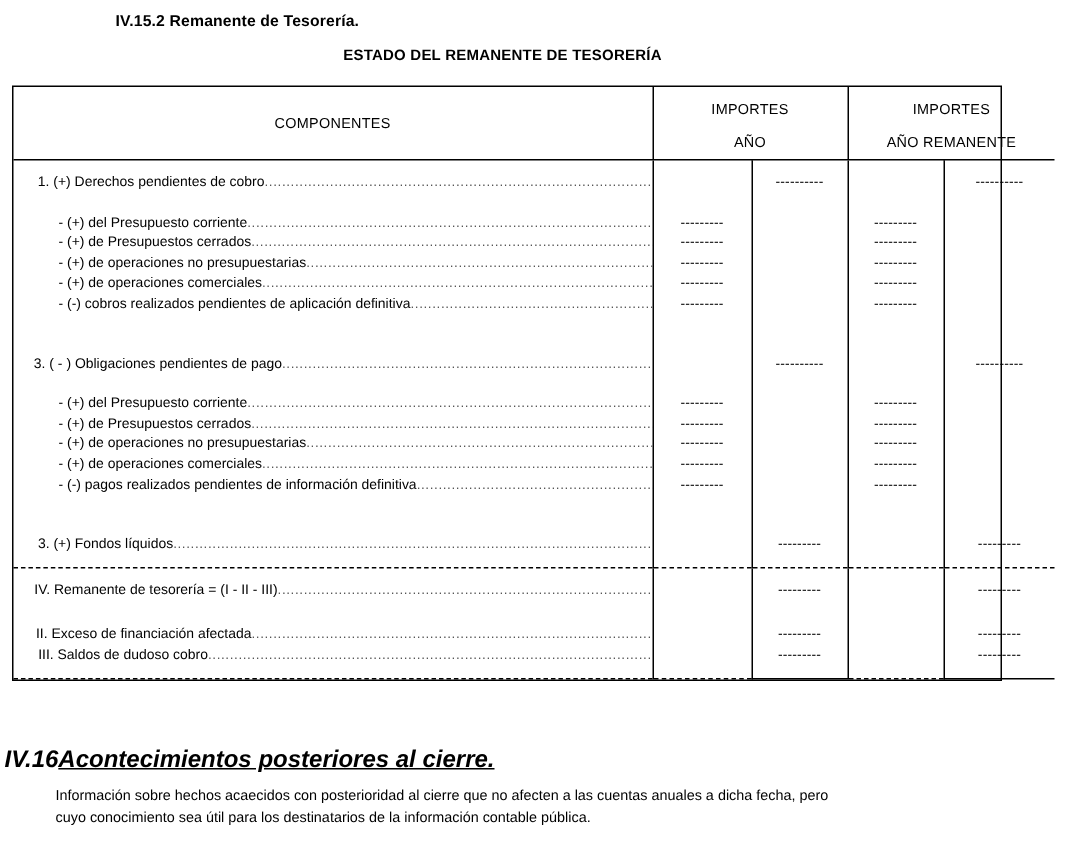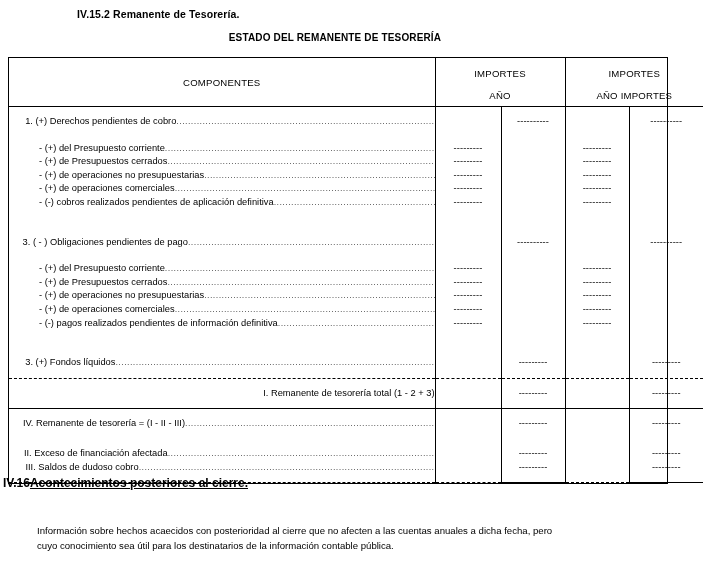--- a/index.html
+++ b/index.html
@@ -116,23 +116,24 @@
     font-size: 9.3px;
     letter-spacing: 0.1px;
     white-space: nowrap;
   }
   .amt.blank { color: transparent; }
 
   
   .note-head {
     position: absolute;
     left: 3px;
-    top: 476px;
-    font-size: 12px;
+    top: 498px;
+    font-size: 16px;
     font-weight: bold;
+    font-style: italic;
   }
   .note-head .u { text-decoration: underline; }
   .note-body {
     position: absolute;
     left: 37px;
     top: 524px;
     width: 520px;
     font-size: 9.6px;
     line-height: 14.5px;
   }
@@ -155,21 +156,21 @@
 
   <tbody>
         <tr>
     <th class="hdr-cell comp">COMPONENTES</th>
     <th class="hdr-cell hdr-sep-l" colspan="2">
       <span class="l1">IMPORTES</span>
       <span class="l2">AÑO</span>
     </th>
     <th class="hdr-cell hdr-sep-l" colspan="2">
       <span class="l1">IMPORTES</span>
-      <span class="l2">AÑO IMPORTES</span>
+      <span class="l2">AÑO REMANENTE</span>
     </th>
   </tr>
 
   <tr>
 
     <td class="comp-pad bb-dash">
       <span class="gap-s"></span>
 
       <span class="line">
         <span class="lbl">1. (+) Derechos pendientes de cobro</span><span class="dots" style="max-width: 269px;">.........................................................................................</span>
@@ -303,39 +304,20 @@
       <span class="amt blank">----------</span>
       <span class="amt blank">----------</span>
       <span class="amt blank">----------</span>
       <span class="amt blank">----------</span>
       <span class="gap-m"></span>
             <span class="gap-m"></span>
       <span class="amt">---------</span>
     </td>
   </tr>
 
-  <tr>
-    <td class="comp-pad bb">
-      <span class="gap-s"></span>
-      <span class="line">
-        <span class="lbl">I.  Remanente de tesorería total  (1 - 2 + 3)</span>
-      </span>
-      <span class="gap-s"></span>
-    </td>
-    <td class="amt-col vl bb"></td>
-    <td class="amt-col vl-thin bb">
-      <span class="gap-s"></span>
-      <span class="amt">---------</span>
-    </td>
-    <td class="amt-col vl bb"></td>
-    <td class="amt-col vl-thin bb">
-      <span class="gap-s"></span>
-      <span class="amt">---------</span>
-    </td>
-  </tr>
 
   <tr>
     <td class="comp-pad">
       <span class="gap-s"></span>
       <span class="line">
         <span class="lbl">IV. Remanente de tesorería = (I - II - III)</span><span class="dots" style="max-width: 258px;">......................................................................................</span>
       </span>
       <span class="gap-s"></span>
     </td>
     <td class="amt-col vl"></td>

